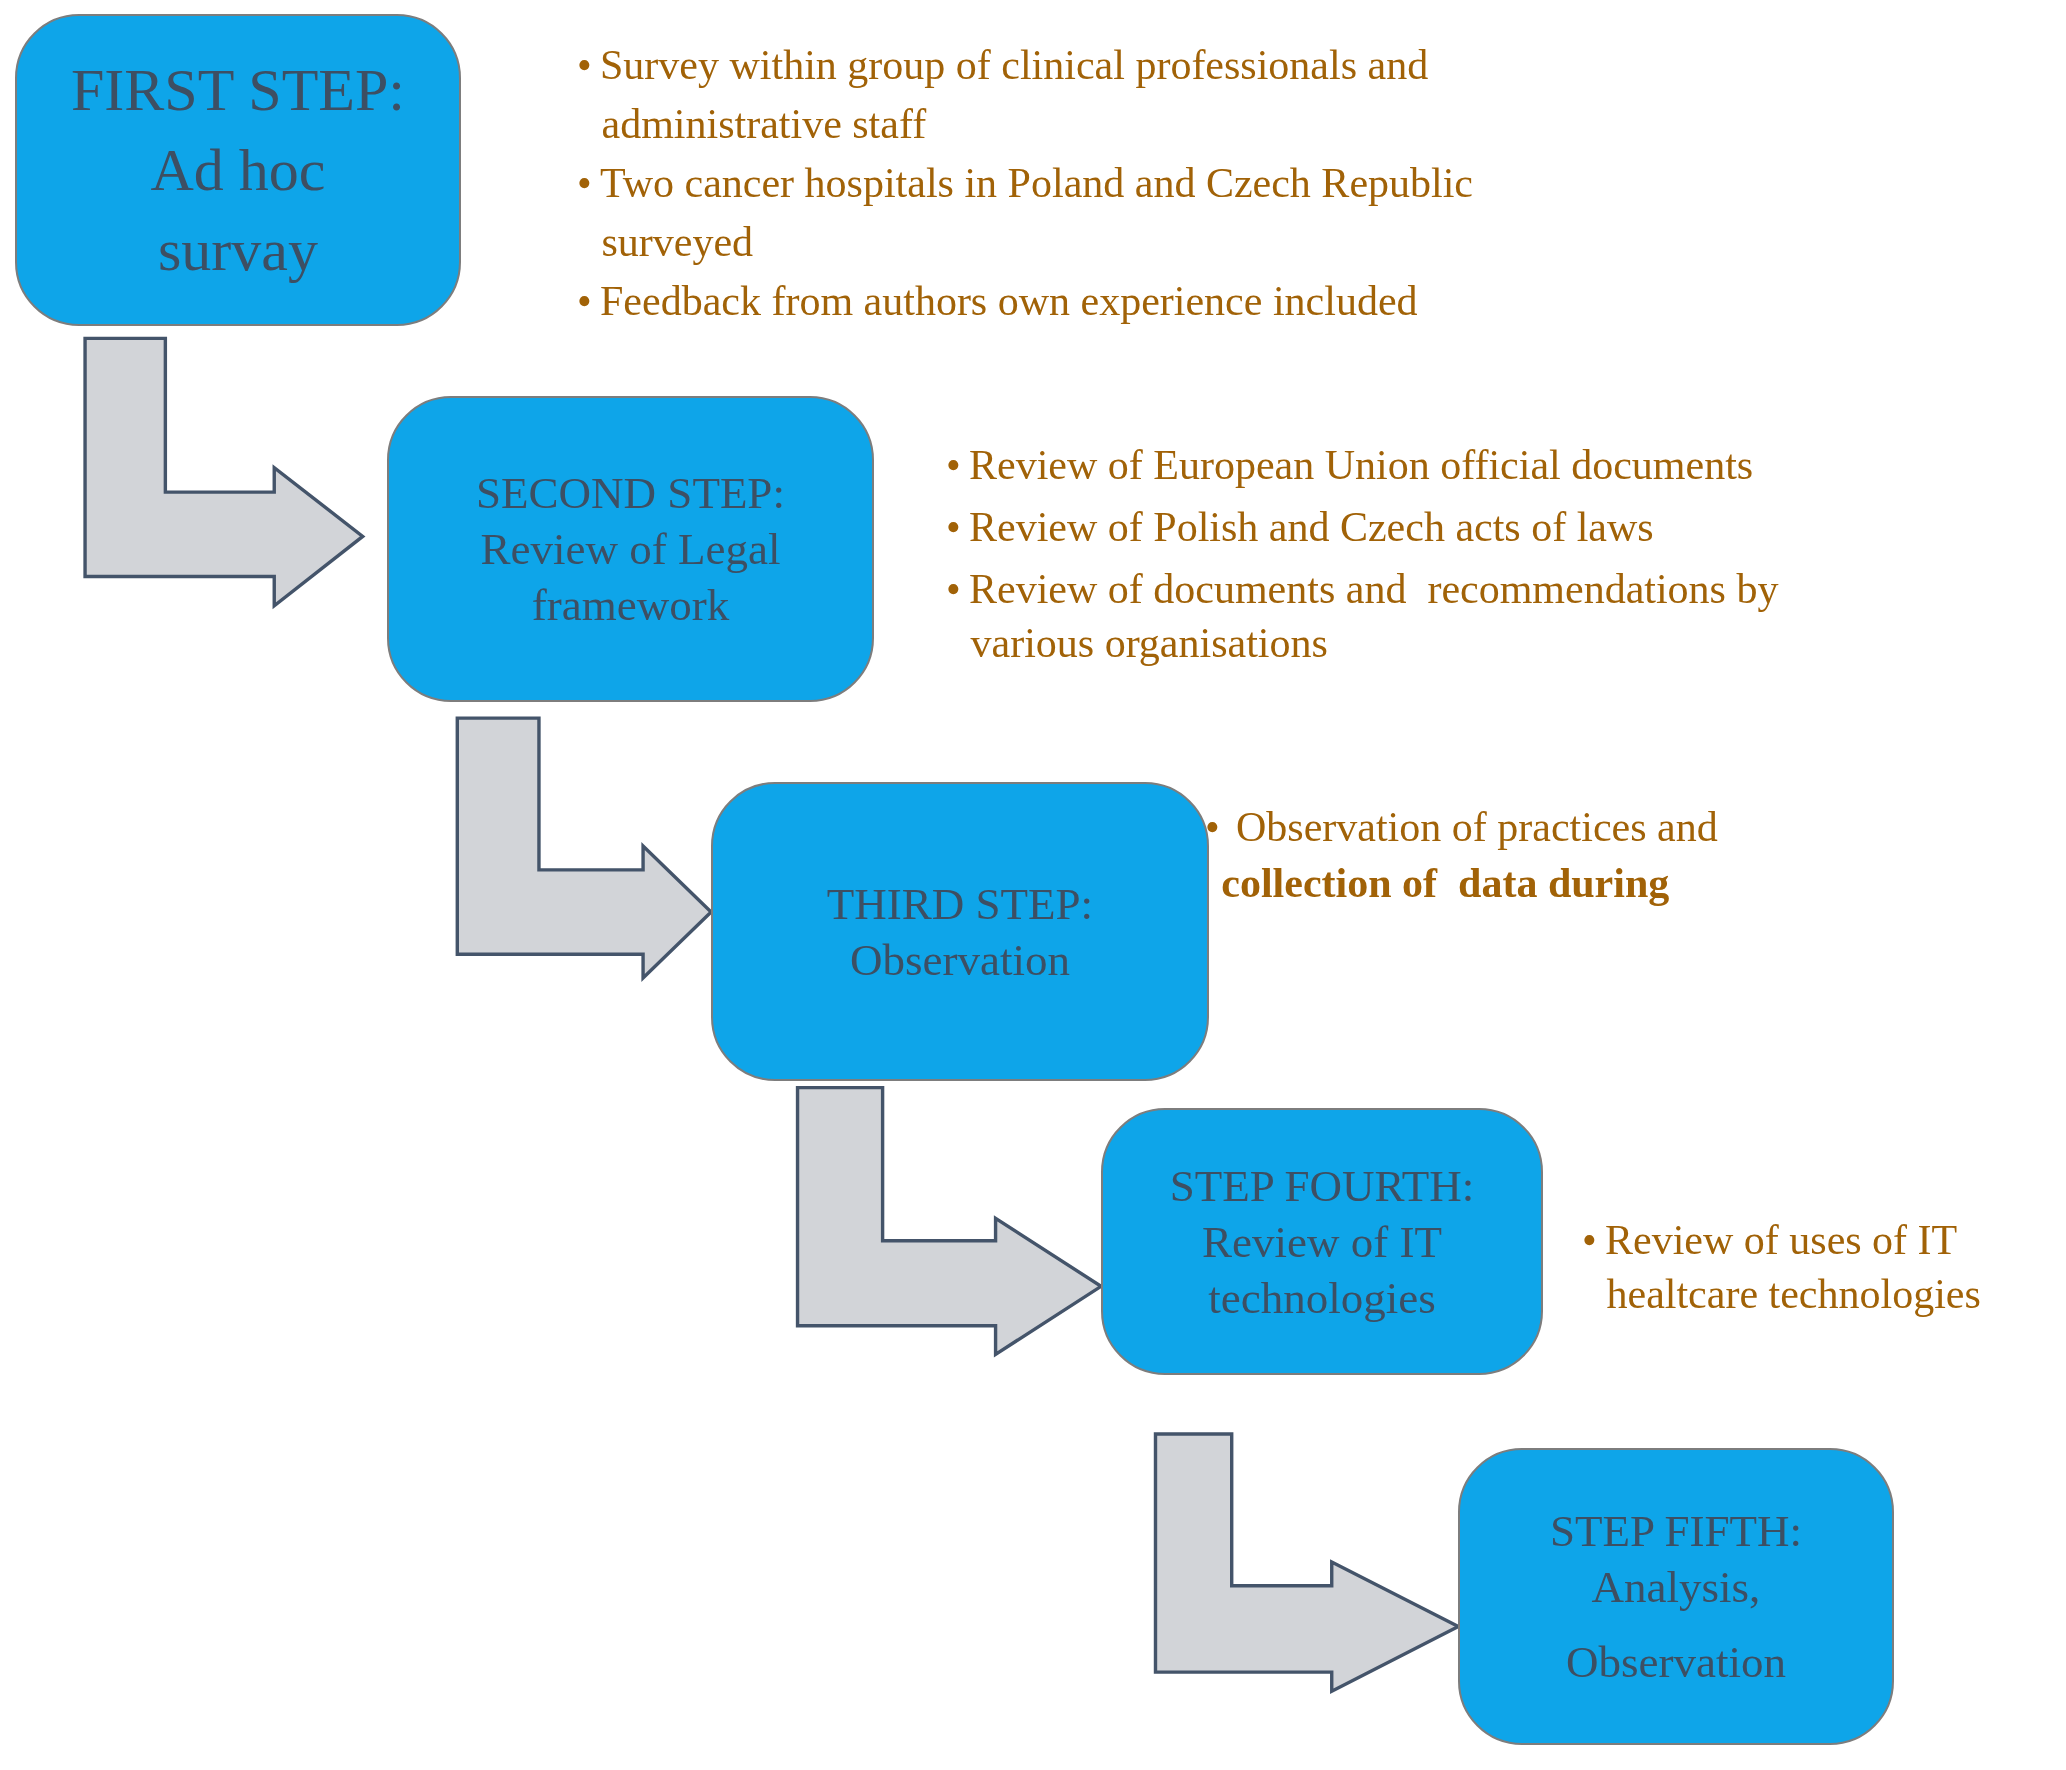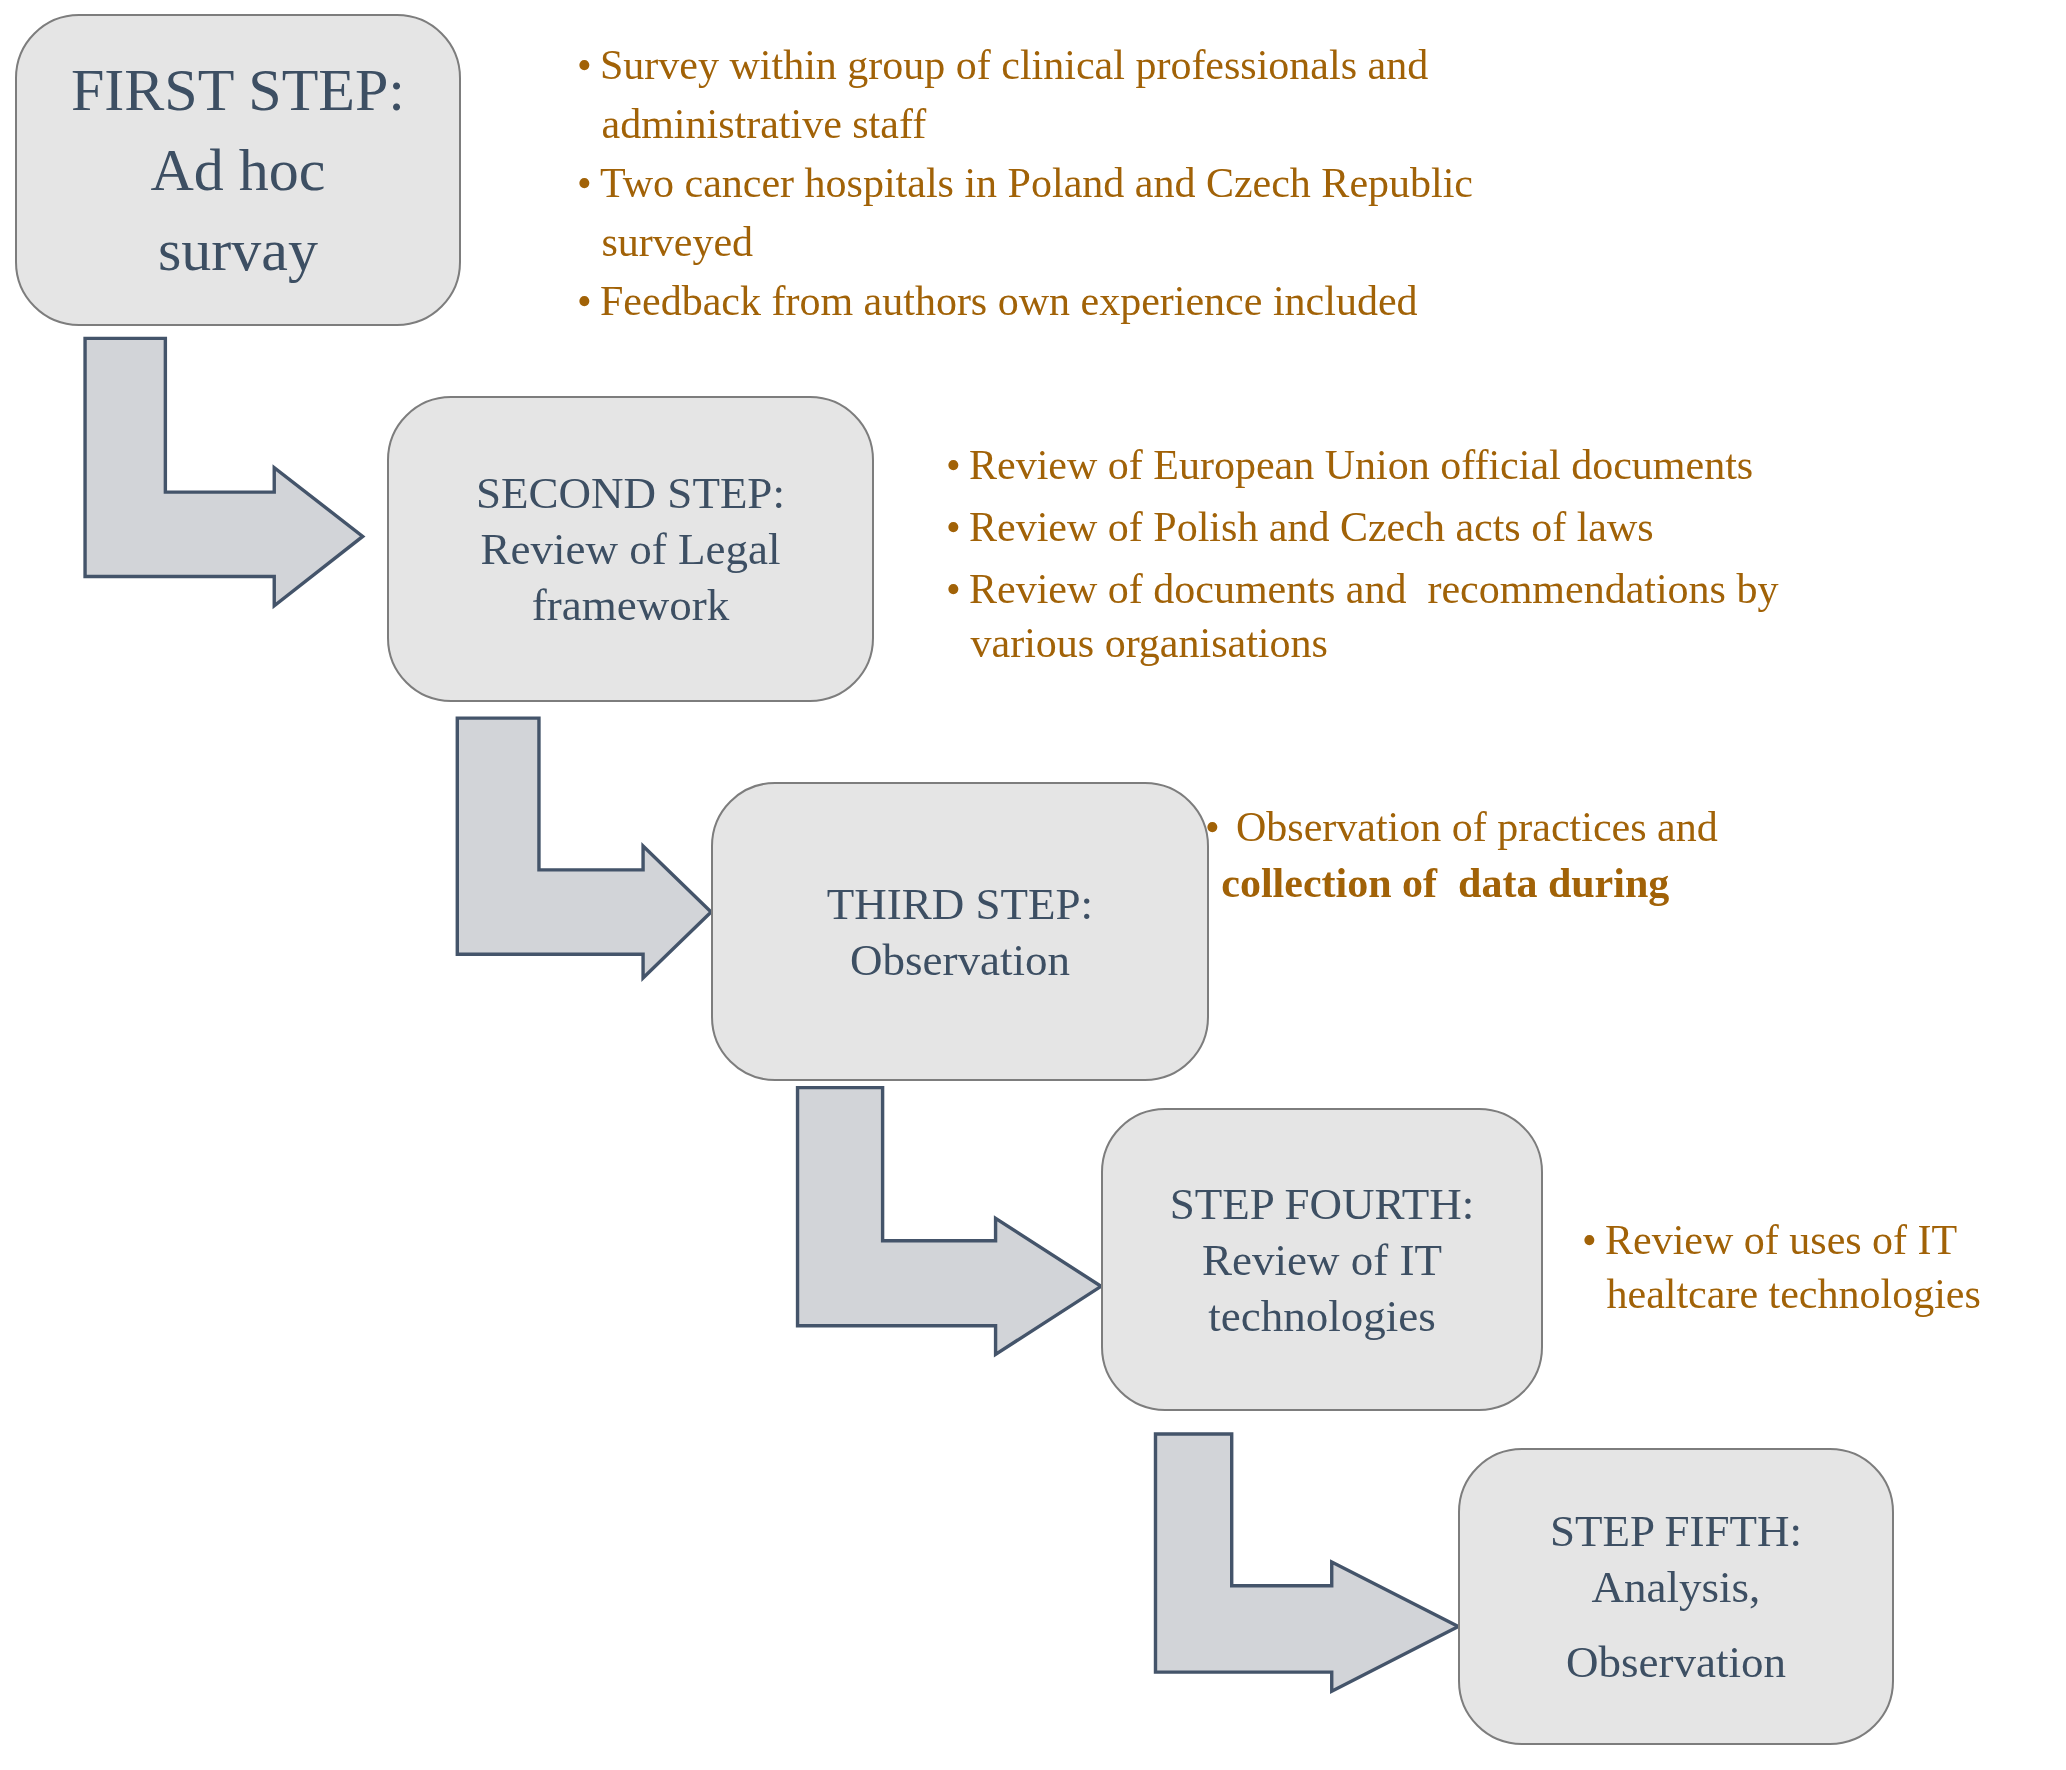--- a/index.html
+++ b/index.html
@@ -2,21 +2,21 @@
 <html style="font-size:11px"><head>
 <meta charset="utf-8">
 <style>
   html,body{margin:0;padding:0;}
   body{
     width:2066px;height:1771px;position:relative;background:#ffffff;
     font-family:"Liberation Serif","DejaVu Serif",serif;overflow:hidden;
   }
   .arrow-layer{position:absolute;left:0;top:0;width:2066px;height:1771px;}
   .step-box{
-    position:absolute;background:#e5e5e5;border:2.7px solid #7d7d7d;border-radius:64px;
+    position:absolute;background:#0ea5e9;border:2.7px solid #7d7d7d;border-radius:64px;
     display:flex;align-items:center;justify-content:center;text-align:center;
     box-sizing:border-box;
   }
   .box-title{color:#3d4f63;}
   .box-title .tline{white-space:pre;}
   .t-first{font-size:60px;line-height:80px;}
   .t-std{font-size:45px;line-height:56px;}
   .gap-before{margin-top:19px;}
   .notes{position:absolute;color:#a16207;font-size:42px;}
   .notes .line{white-space:pre;}
@@ -91,21 +91,21 @@
   </div>
 </div>
 
 <div class="notes s3" style="left:1205px;top:799px;">
   <div class="item">
     <div class="line first"><span class="dot">•</span><span>Observation of practices and</span></div>
     <div class="line cont">collection of  data during</div>
   </div>
 </div>
 
-<div class="step-box" style="left:1101px;top:1108px;width:442px;height:303px;">
+<div class="step-box" style="left:1101px;top:1108px;width:442px;height:267px;">
   <div class="box-title t-std">
     <div class="tline">STEP FOURTH:</div>
     <div class="tline">Review of IT</div>
     <div class="tline">technologies</div>
   </div>
 </div>
 
 <div class="notes s4" style="left:1582px;top:1213px;">
   <div class="item">
     <div class="line first"><span class="dot">•</span><span>Review of uses of IT</span></div>

